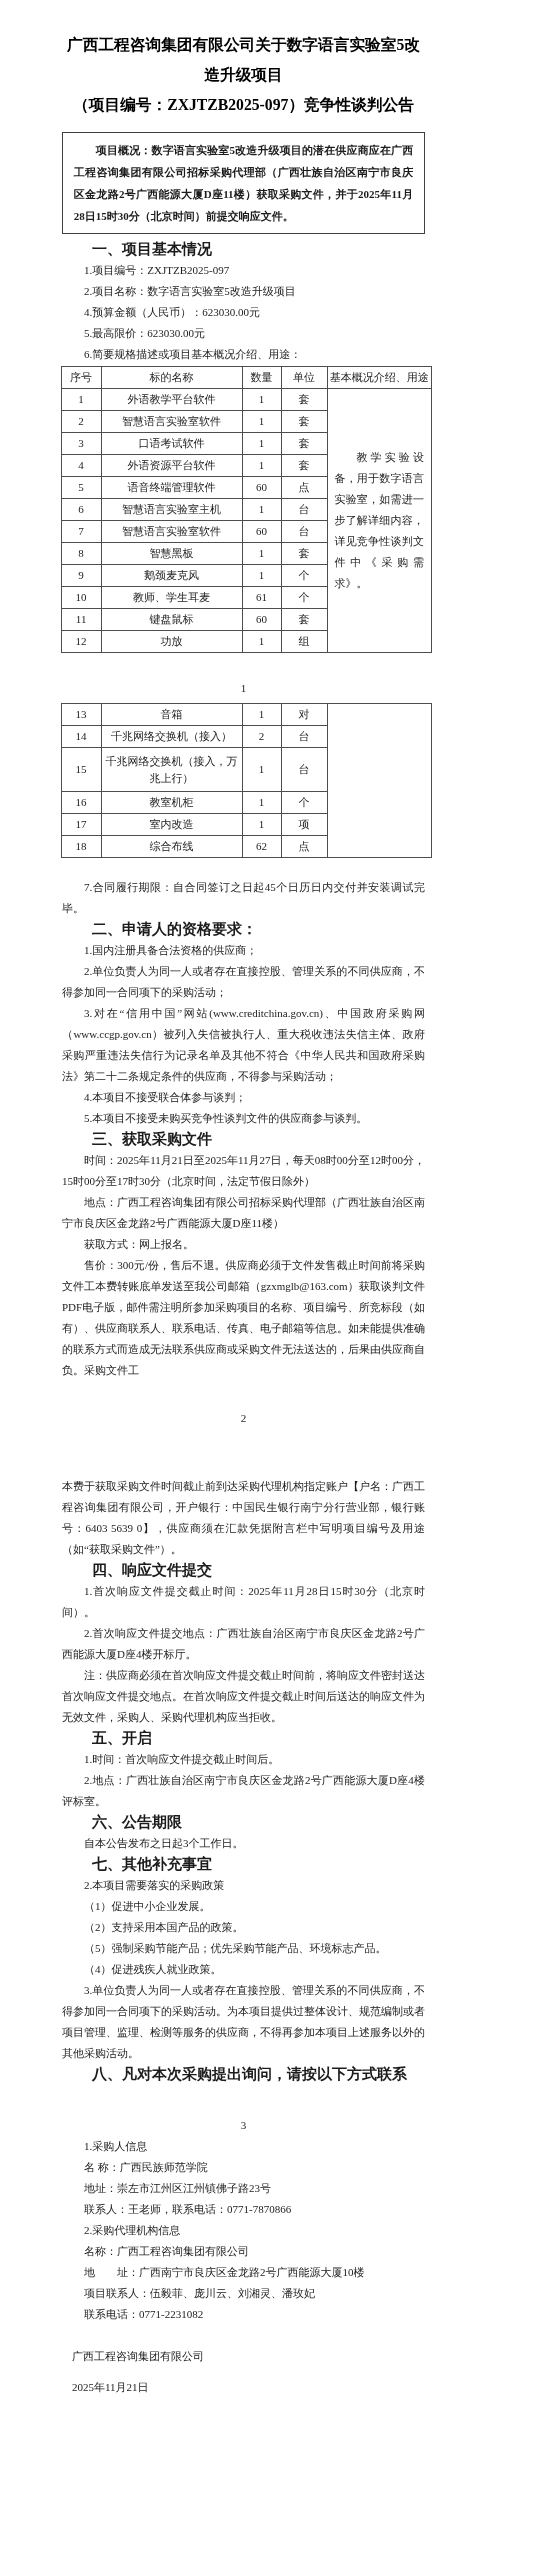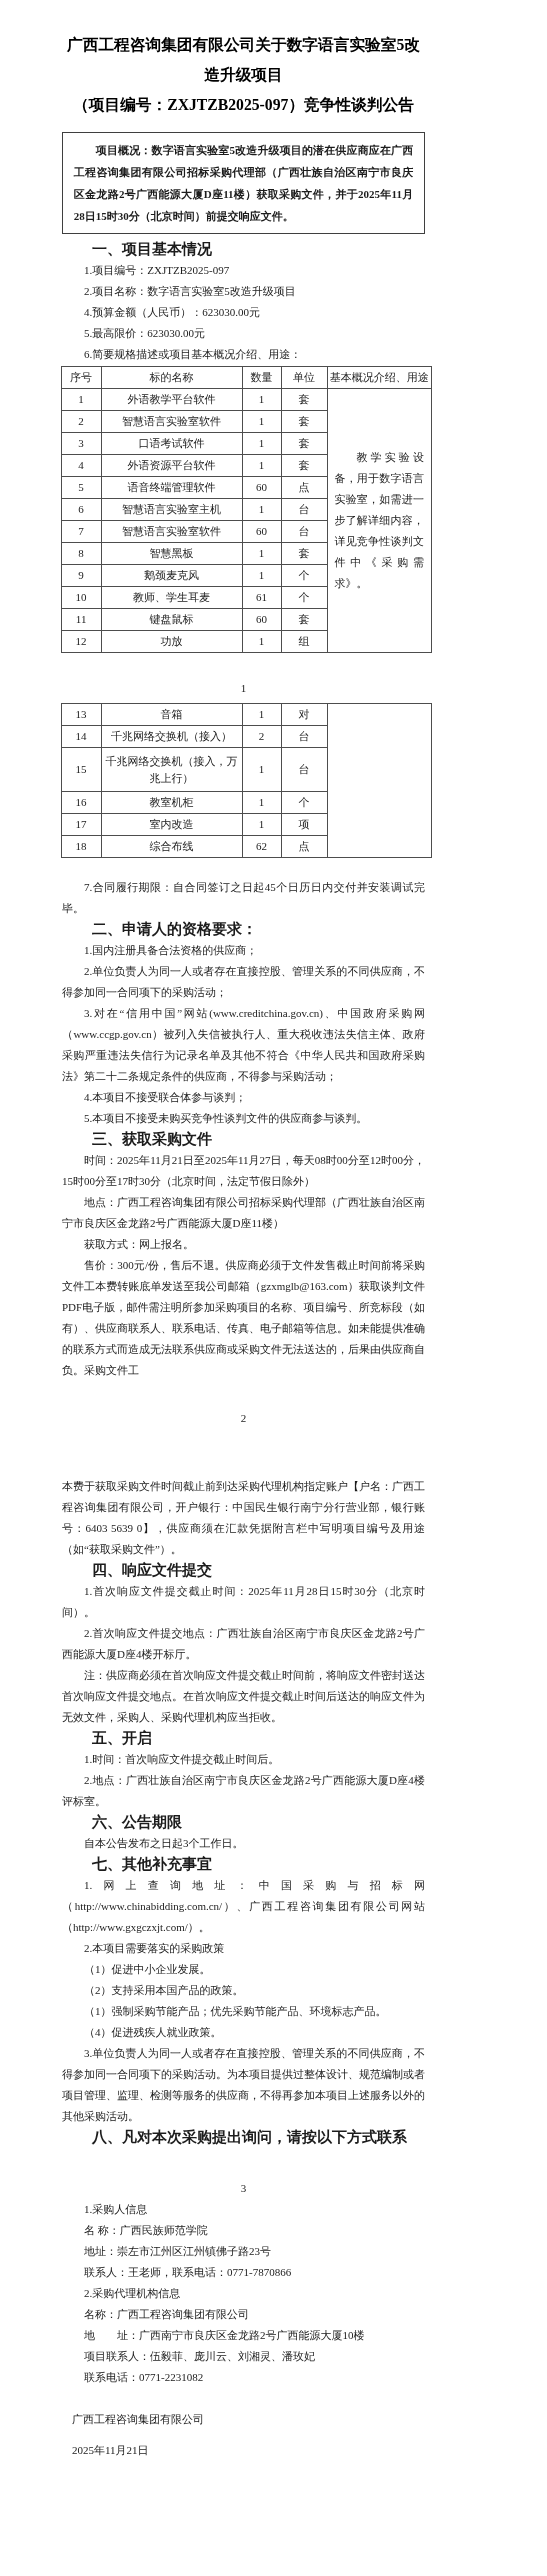--- a/index.html
+++ b/index.html
@@ -244,25 +244,24 @@
   <p class="para">注：供应商必须在首次响应文件提交截止时间前，将响应文件密封送达首次响应文件提交地点。在首次响应文件提交截止时间后送达的响应文件为无效文件，采购人、采购代理机构应当拒收。</p>
 
   <h2 class="sec">五、开启</h2>
   <p class="para">1.时间：首次响应文件提交截止时间后。</p>
   <p class="para">2.地点：广西壮族自治区南宁市良庆区金龙路2号广西能源大厦D座4楼评标室。</p>
 
   <h2 class="sec">六、公告期限</h2>
   <p class="para">自本公告发布之日起3个工作日。</p>
 
   <h2 class="sec">七、其他补充事宜</h2>
-  <p class="para">1.网上查询地址：中国采购与招标网（http://www.chinabidding.com.cn/）、广西工程咨询集团有限公司网站（http://www.gxgczxjt.com/）。</p>
   <p class="para">2.本项目需要落实的采购政策</p>
   <p class="para">（1）促进中小企业发展。</p>
   <p class="para">（2）支持采用本国产品的政策。</p>
-  <p class="para">（1）强制采购节能产品；优先采购节能产品、环境标志产品。</p>
+  <p class="para">（5）强制采购节能产品；优先采购节能产品、环境标志产品。</p>
   <p class="para">（4）促进残疾人就业政策。</p>
   <p class="para">3.单位负责人为同一人或者存在直接控股、管理关系的不同供应商，不得参加同一合同项下的采购活动。为本项目提供过整体设计、规范编制或者项目管理、监理、检测等服务的供应商，不得再参加本项目上述服务以外的其他采购活动。</p>
 
   <h2 class="sec">八、凡对本次采购提出询问，请按以下方式联系</h2>
 
   <p class="pageno pageno-3">3</p>
 
   <p class="para">1.采购人信息</p>
   <p class="para">名 称：广西民族师范学院</p>
   <p class="para">地址：崇左市江州区江州镇佛子路23号</p>

